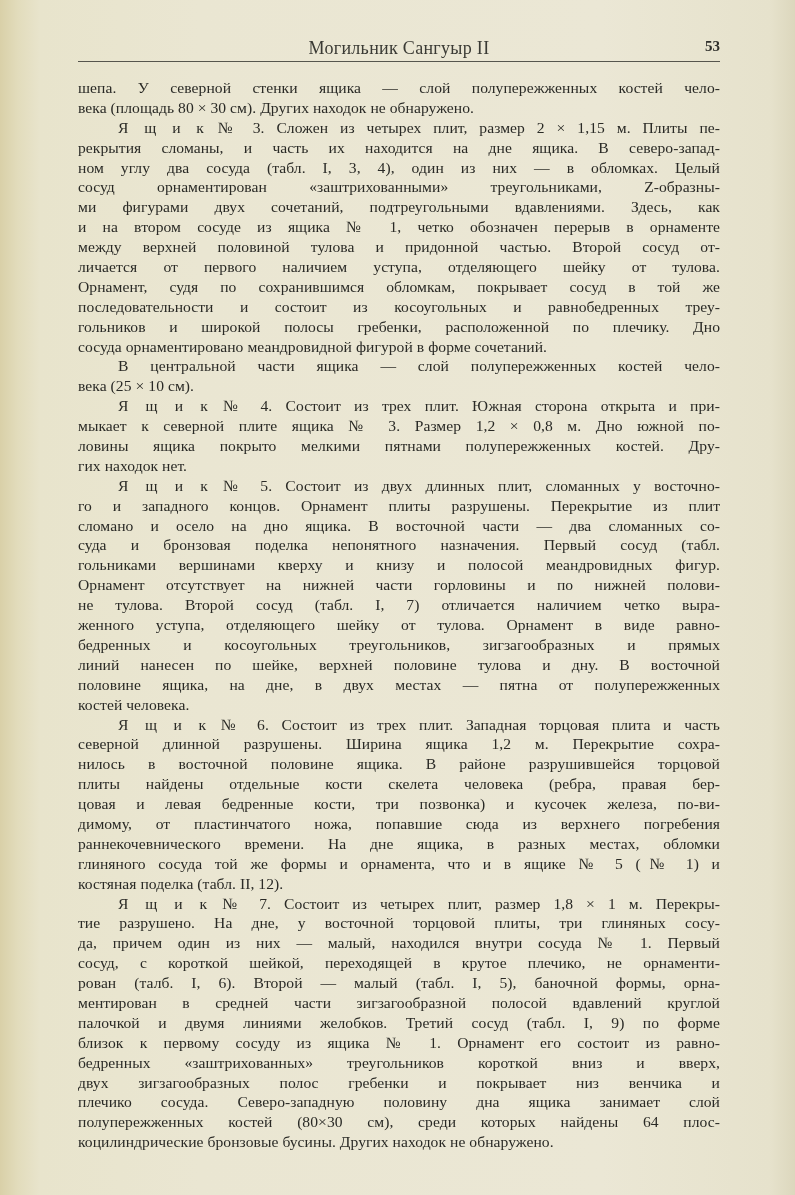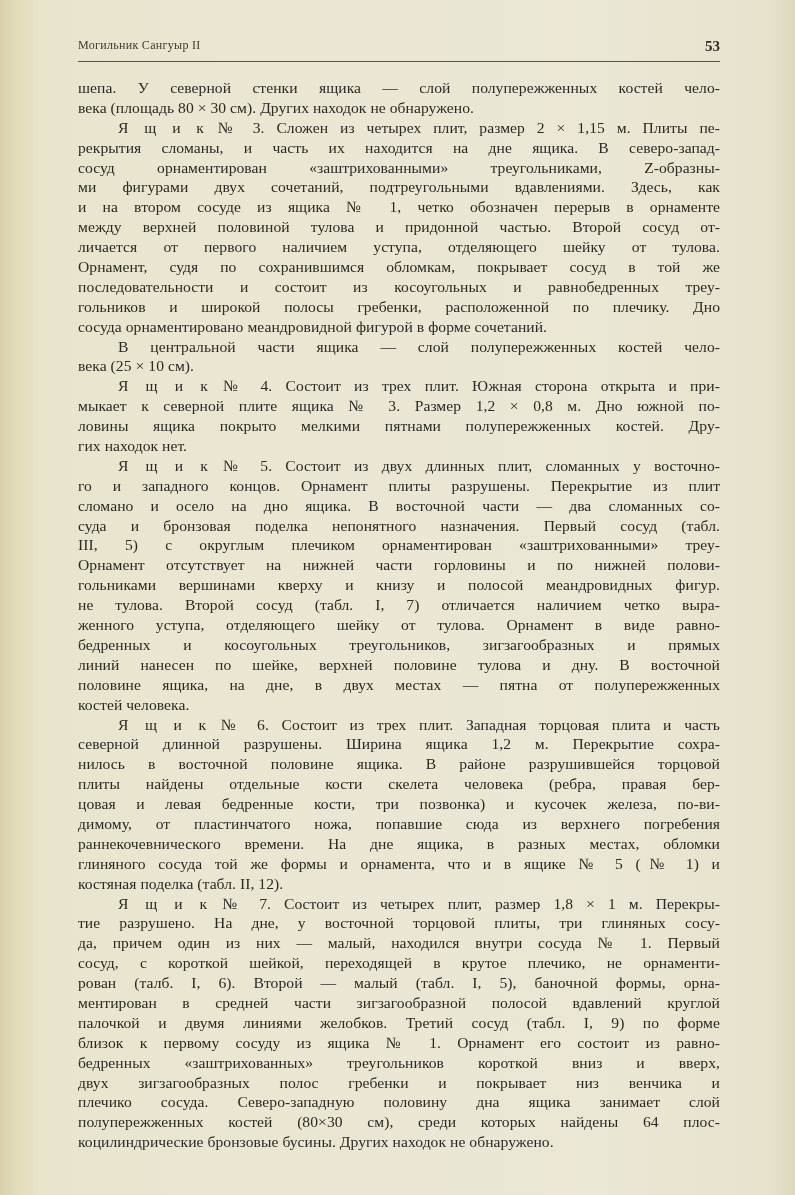--- a/index.html
+++ b/index.html
@@ -7,22 +7,22 @@
     width: 795px; height: 1195px; overflow: hidden;
     background: linear-gradient(90deg, #d9d0a8 0px, #e2dcbc 18px, #e8e4cc 40px, #eae6d2 200px, #ebe7d5 600px, #e6e2cc 770px, #dcd7bd 795px);
     font-family: "Liberation Serif", "DejaVu Serif", serif;
     color: #2a2a26;
     position: relative;
   }
   .header {
     position: absolute; left: 78px; top: 34px; width: 642px; height: 26px;
   }
   .running-title {
-    position: absolute; left: 0; right: 0; top: 4px; text-align: left;
-    font-size: 12px; letter-spacing: 0.3px; color: #3a3a34;
+    position: absolute; left: 0; right: 0; top: 4px; text-align: center;
+    font-size: 18px; letter-spacing: 0.3px; color: #3a3a34;
   }
   .page-number {
     position: absolute; right: 0; top: 4px; font-size: 15px; font-weight: bold; color: #2e2e2a; text-align: right;
   }
   .header-rule {
     position: absolute; left: 0; right: 0; top: 27px; height: 0;
     border-top: 1.6px dashed #3c3c36;
     border-top-style: solid;
     opacity: 0.85;
   }
@@ -47,42 +47,42 @@
   <div class="running-title">Могильник Сангуыр II</div>
   <div class="page-number">53</div>
   <div class="header-rule"></div>
 </div>
 
 <div class="body-text" id="body-text">
     <span class="line"><span class="seg">шепа. У северной стенки ящика — слой полупережженных костей чело-</span></span>
     <span class="line last"><span class="seg">века (площадь 80 × 30 см). Других находок не обнаружено.</span></span>
     <span class="line indent"><span class="it">Я щ и к</span><span class="seg"> № 3. Сложен из четырех плит, размер 2 × 1,15 м. Плиты пе-</span></span>
     <span class="line"><span class="seg">рекрытия сломаны, и часть их находится на дне ящика. В северо-запад-</span></span>
+    <span class="line"><span class="seg">ном углу два сосуда (табл. I, 3, 4), один из них — в обломках. Целый</span></span>
     <span class="line"><span class="seg">сосуд орнаментирован «заштрихованными» треугольниками, Z-образны-</span></span>
     <span class="line"><span class="seg">ми фигурами двух сочетаний, подтреугольными вдавлениями. Здесь, как</span></span>
     <span class="line"><span class="seg">и на втором сосуде из ящика № 1, четко обозначен перерыв в орнаменте</span></span>
     <span class="line"><span class="seg">между верхней половиной тулова и придонной частью. Второй сосуд от-</span></span>
     <span class="line"><span class="seg">личается от первого наличием уступа, отделяющего шейку от тулова.</span></span>
     <span class="line"><span class="seg">Орнамент, судя по сохранившимся обломкам, покрывает сосуд в той же</span></span>
     <span class="line"><span class="seg">последовательности и состоит из косоугольных и равнобедренных треу-</span></span>
     <span class="line"><span class="seg">гольников и широкой полосы гребенки, расположенной по плечику. Дно</span></span>
     <span class="line last"><span class="seg">сосуда орнаментировано меандровидной фигурой в форме сочетаний.</span></span>
     <span class="line indent"><span class="seg">В центральной части ящика — слой полупережженных костей чело-</span></span>
     <span class="line last"><span class="seg">века (25 × 10 см).</span></span>
     <span class="line indent"><span class="it">Я щ и к</span><span class="seg"> № 4. Состоит из трех плит. Южная сторона открыта и при-</span></span>
     <span class="line"><span class="seg">мыкает к северной плите ящика № 3. Размер 1,2 × 0,8 м. Дно южной по-</span></span>
     <span class="line"><span class="seg">ловины ящика покрыто мелкими пятнами полупережженных костей. Дру-</span></span>
     <span class="line last"><span class="seg">гих находок нет.</span></span>
     <span class="line indent"><span class="it">Я щ и к</span><span class="seg"> № 5. Состоит из двух длинных плит, сломанных у восточно-</span></span>
     <span class="line"><span class="seg">го и западного концов. Орнамент плиты разрушены. Перекрытие из плит</span></span>
     <span class="line"><span class="seg">сломано и осело на дно ящика. В восточной части — два сломанных со-</span></span>
     <span class="line"><span class="seg">суда и бронзовая поделка непонятного назначения. Первый сосуд (табл.</span></span>
-    <span class="line"><span class="seg">III, 5) с округлым плечиком орнаментирован «заштрихованными» треу-</span></span>
+    <span class="line"><span class="seg">гольниками вершинами кверху и книзу и полосой меандровидных фигур.</span></span>
     <span class="line"><span class="seg">Орнамент отсутствует на нижней части горловины и по нижней полови-</span></span>
-    <span class="line"><span class="seg">гольниками вершинами кверху и книзу и полосой меандровидных фигур.</span></span>
     <span class="line"><span class="seg">не тулова. Второй сосуд (табл. I, 7) отличается наличием четко выра-</span></span>
     <span class="line"><span class="seg">женного уступа, отделяющего шейку от тулова. Орнамент в виде равно-</span></span>
     <span class="line"><span class="seg">бедренных и косоугольных треугольников, зигзагообразных и прямых</span></span>
     <span class="line"><span class="seg">линий нанесен по шейке, верхней половине тулова и дну. В восточной</span></span>
     <span class="line"><span class="seg">половине ящика, на дне, в двух местах — пятна от полупережженных</span></span>
     <span class="line last"><span class="seg">костей человека.</span></span>
     <span class="line indent"><span class="it">Я щ и к</span><span class="seg"> № 6. Состоит из трех плит. Западная торцовая плита и часть</span></span>
     <span class="line"><span class="seg">северной длинной разрушены. Ширина ящика 1,2 м. Перекрытие сохра-</span></span>
     <span class="line"><span class="seg">нилось в восточной половине ящика. В районе разрушившейся торцовой</span></span>
     <span class="line"><span class="seg">плиты найдены отдельные кости скелета человека (ребра, правая бер-</span></span>

